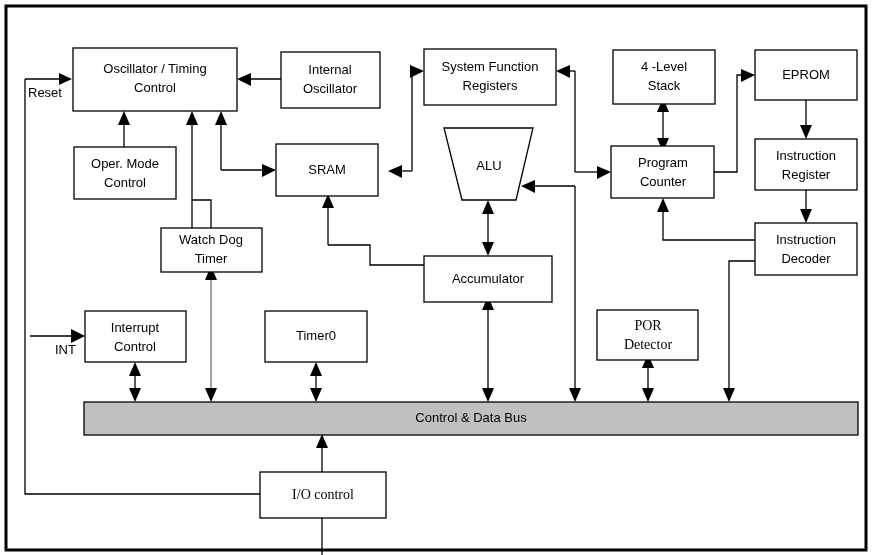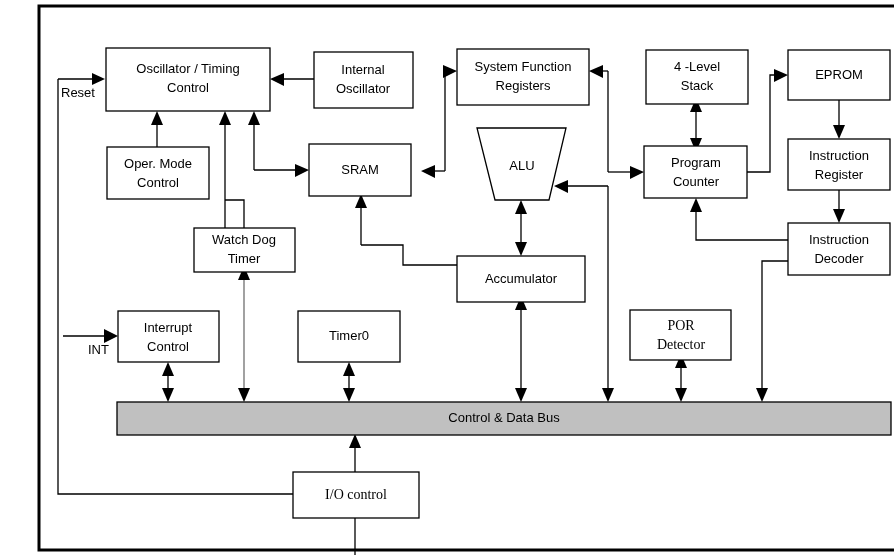--- a/index.html
+++ b/index.html
@@ -10,21 +10,20 @@
   body {
     width: 894px;
     height: 555px;
     font-family: "Liberation Sans", sans-serif;
     overflow: hidden;
   }
   #diagram-root {
     position: relative;
     width: 744px;
     height: 555px;
-    padding-left: 33px;
   }
   svg#block-diagram {
     display: block;
     width: 894px;
     height: 555px;
   }
   .blk-rect {
     fill: #ffffff;
     stroke: #000000;
     stroke-width: 1.3;

